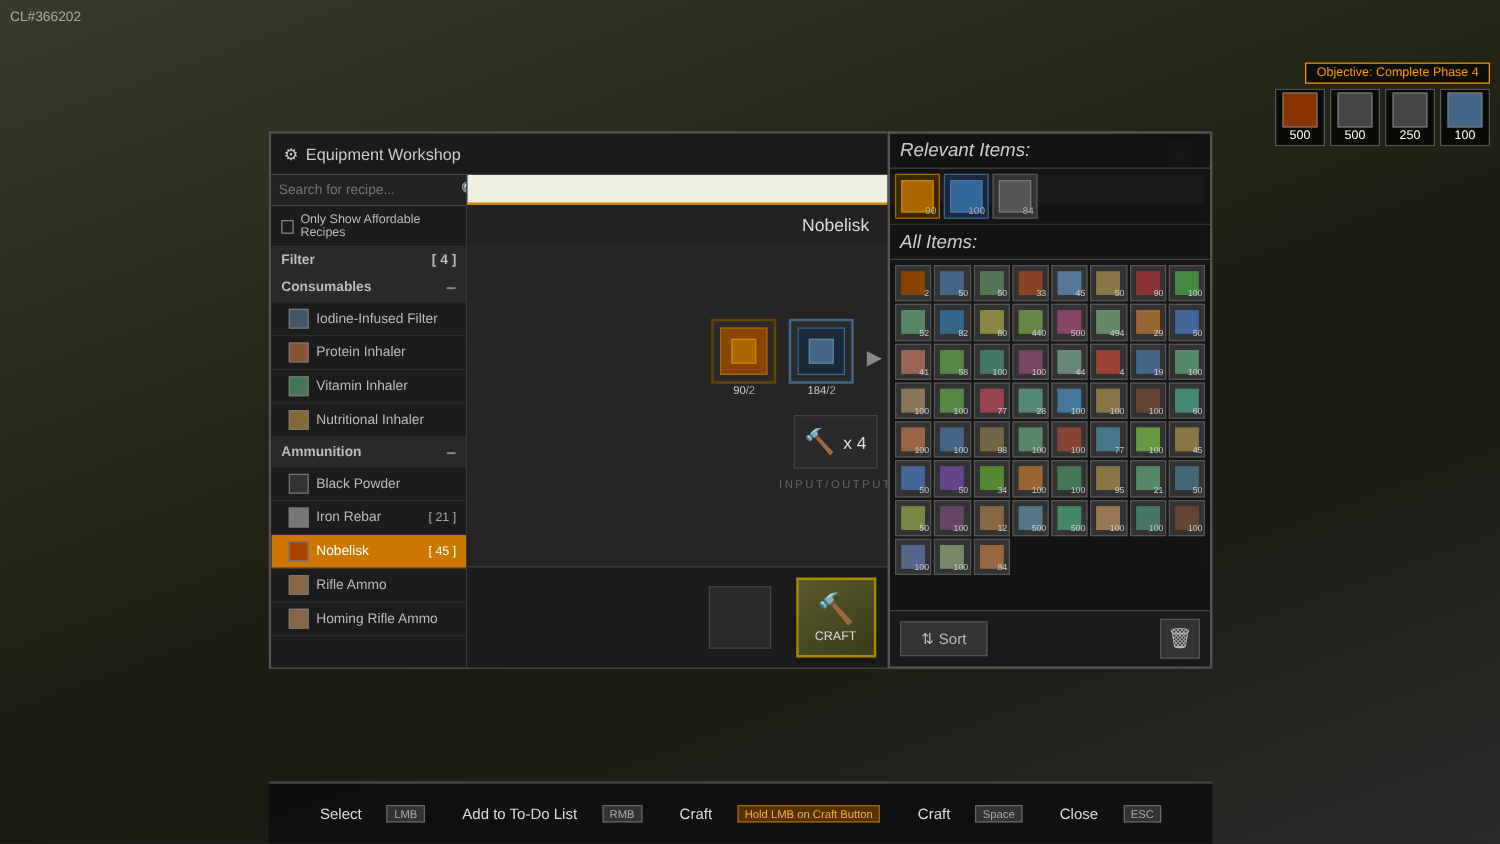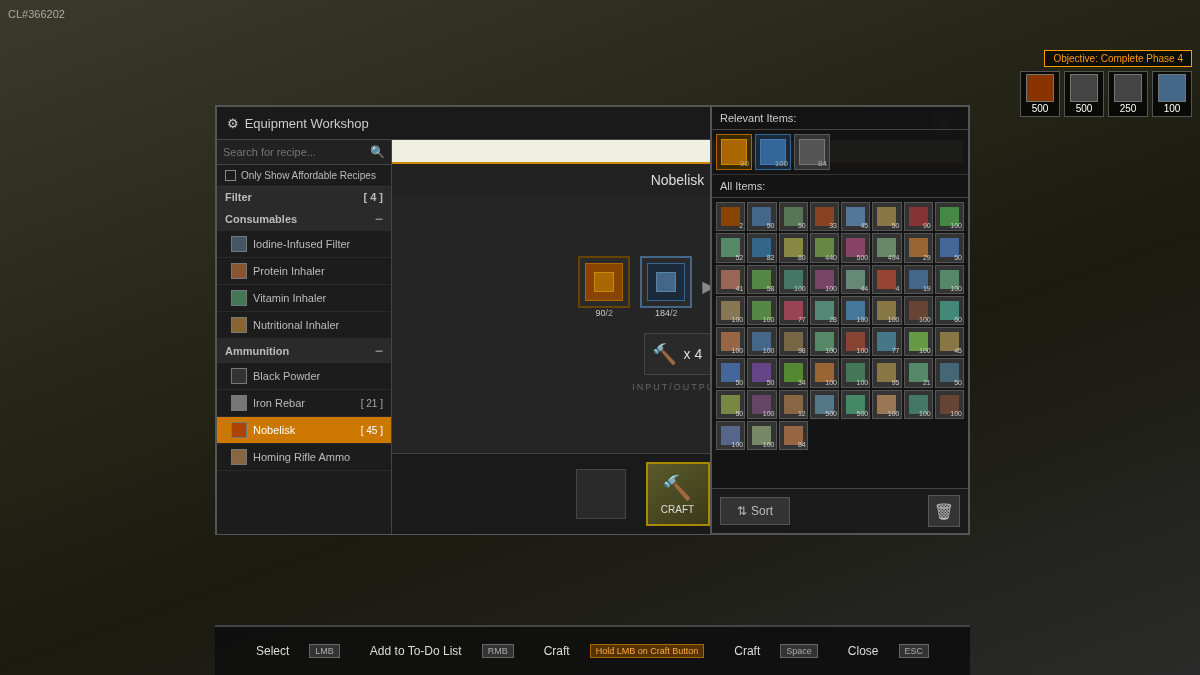--- a/index.html
+++ b/index.html
@@ -135,21 +135,21 @@
       cursor: pointer;
     }
 
     .panel-body {
       display: flex;
       height: calc(100% - 32px);
     }
 
     
     .sidebar {
-      width: 175px;
+      width: 157px;
       background: #1c1c1c;
       border-right: 1px solid #444;
       display: flex;
       flex-direction: column;
       overflow: hidden;
     }
 
     .search-bar {
       display: flex;
       align-items: center;
@@ -366,23 +366,24 @@
       height: 430px;
       background: rgba(20,20,20,0.97);
       border: 2px solid #555;
       z-index: 20;
       display: flex;
       flex-direction: column;
     }
 
     .items-section-title {
       color: #ccc;
-      font-size: 11px;
+      font-size: 15px;
       padding: 5px 8px;
       border-bottom: 1px solid #444;
+      font-style: italic;
     }
 
     .items-relevant {
       padding: 4px;
       display: flex;
       gap: 3px;
       border-bottom: 1px solid #333;
     }
 
     .item-slot {
@@ -636,20 +637,24 @@
         </div>
         <div class="recipe-item">
           <div class="recipe-icon" style="background:#777;"></div>
           <span>Iron Rebar</span>
           <span class="recipe-count">[ 21 ]</span>
         </div>
         <div class="recipe-item active">
           <div class="recipe-icon" style="background:#aa4400;"></div>
           <span>Nobelisk</span>
           <span class="recipe-count">[ 45 ]</span>
+        </div>
+        <div class="recipe-item">
+          <div class="recipe-icon" style="background:#886644;"></div>
+          <span>Rifle Ammo</span>
         </div>
         <div class="recipe-item">
           <div class="recipe-icon" style="background:#886644;"></div>
           <span>Homing Rifle Ammo</span>
         </div>
       </div>
     </div>
 
     <div class="craft-area">
       <div class="craft-top-bar"></div>

